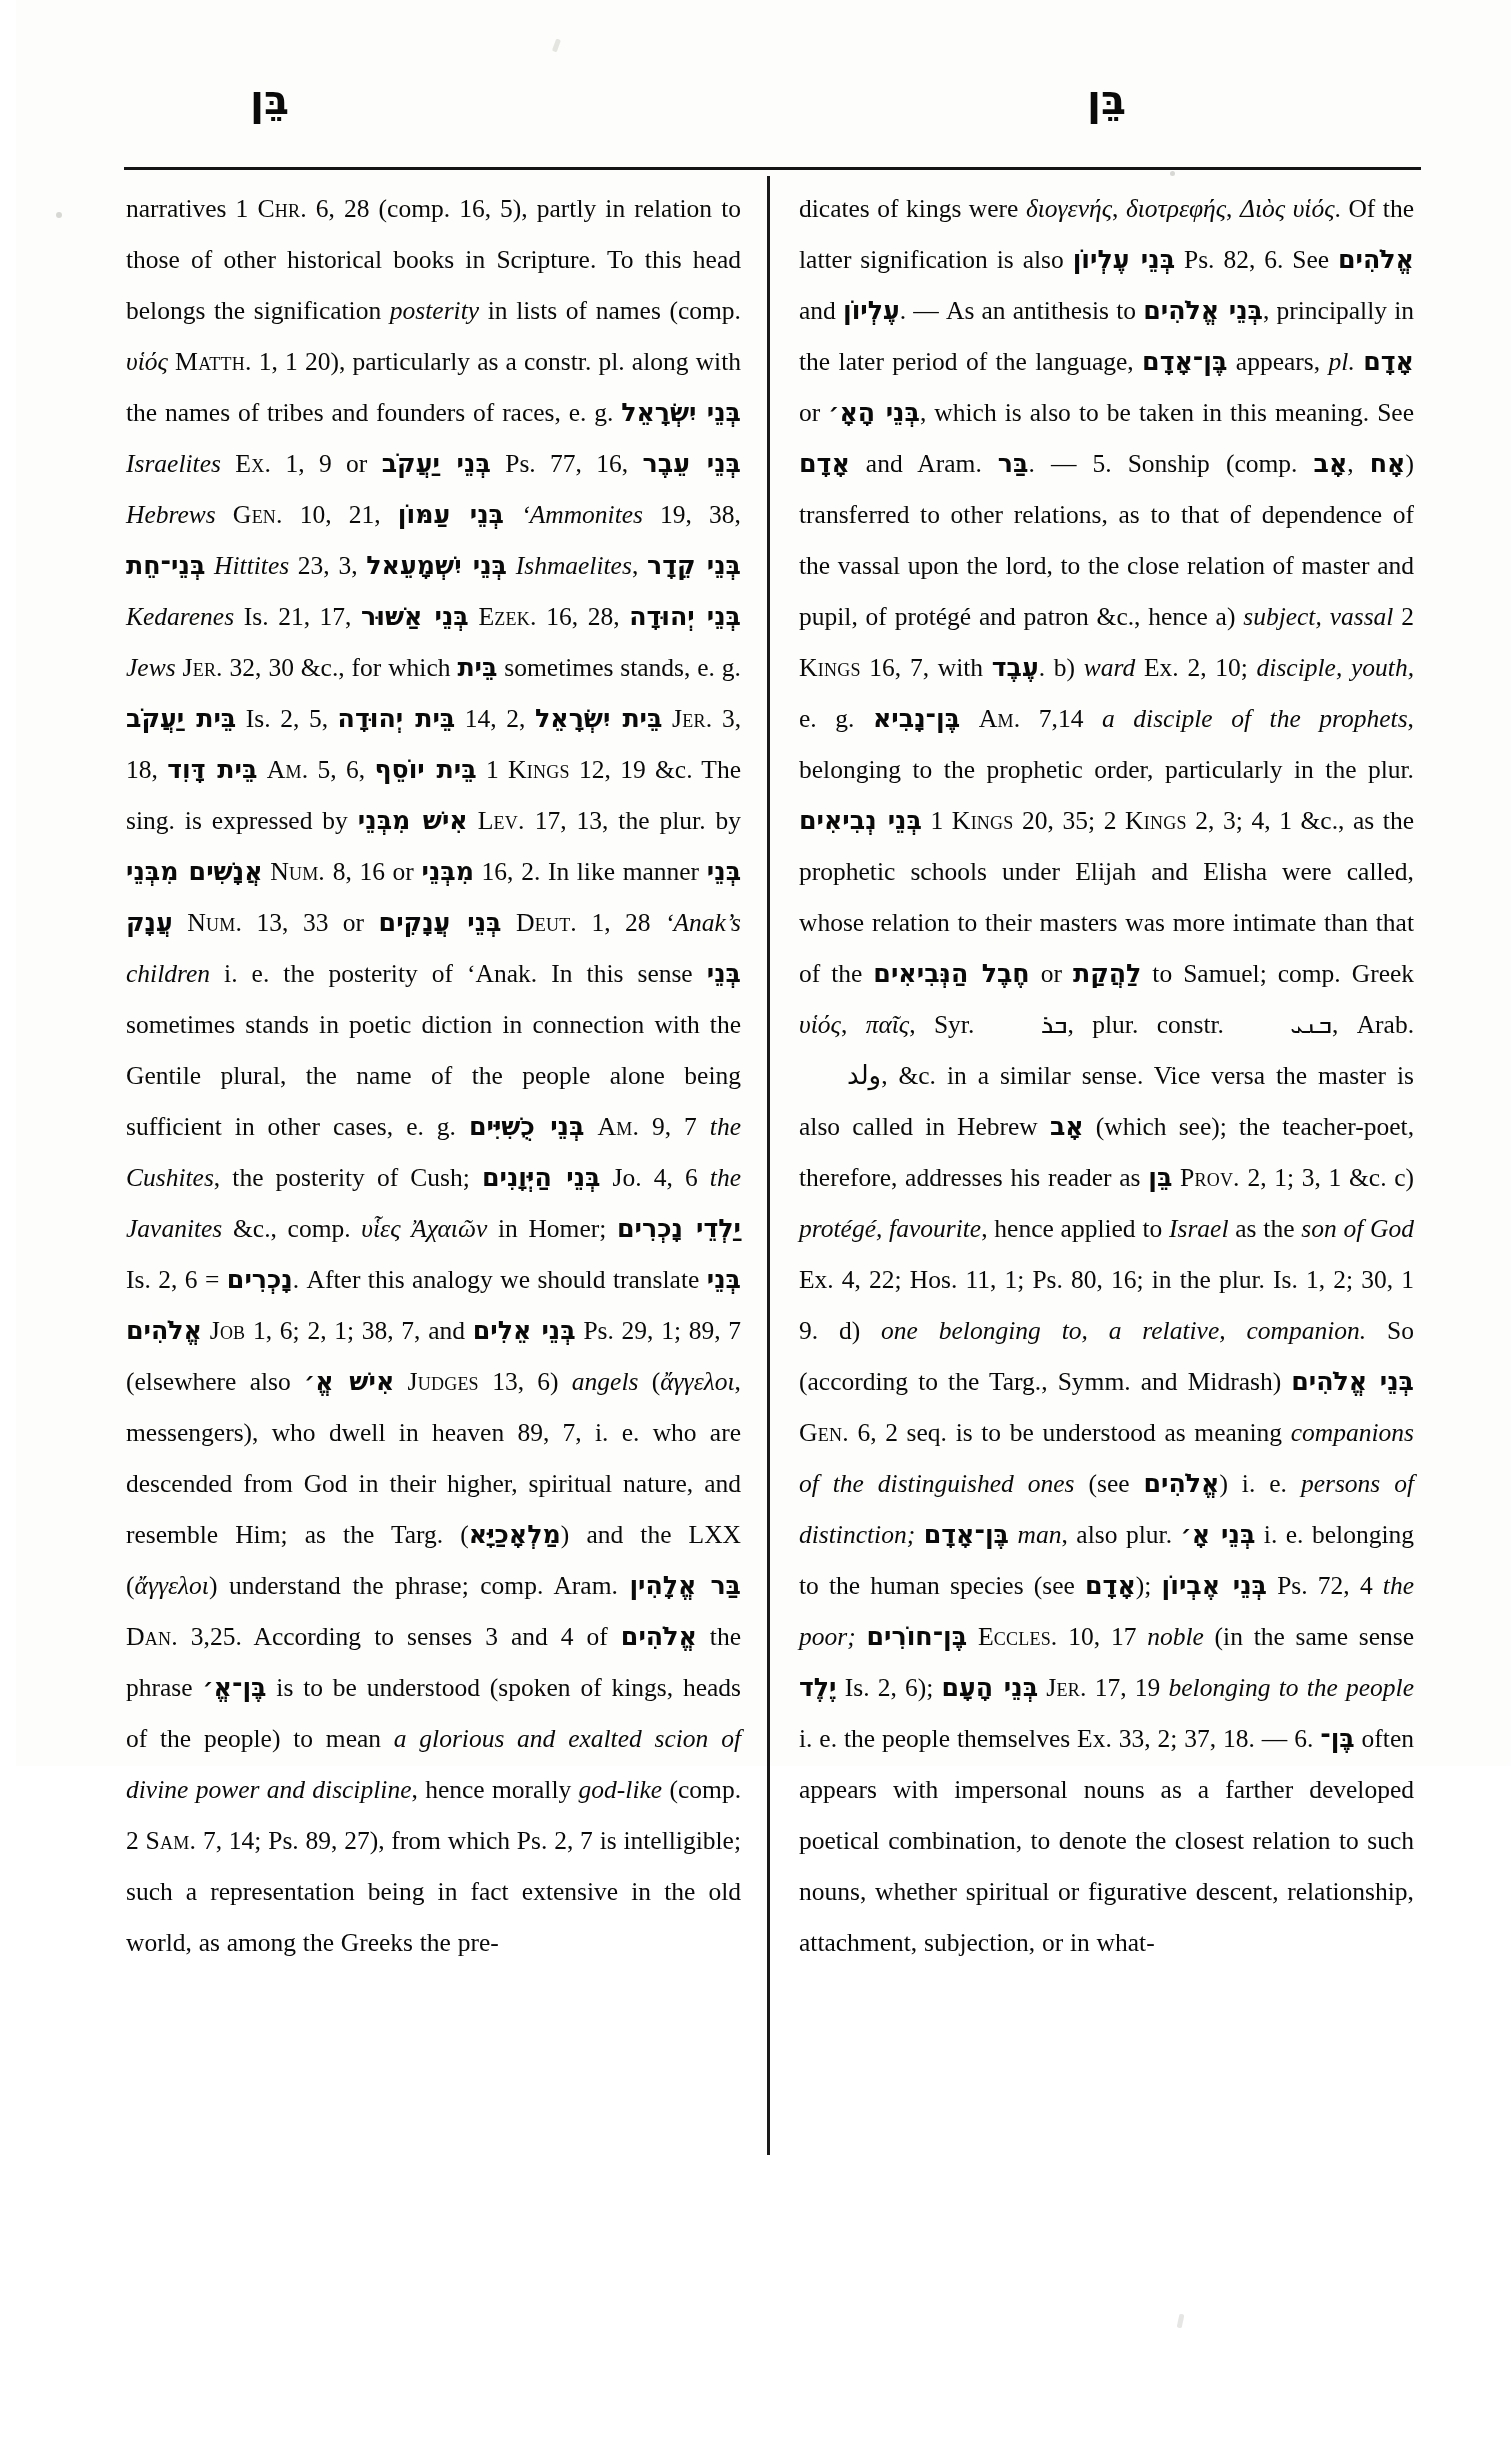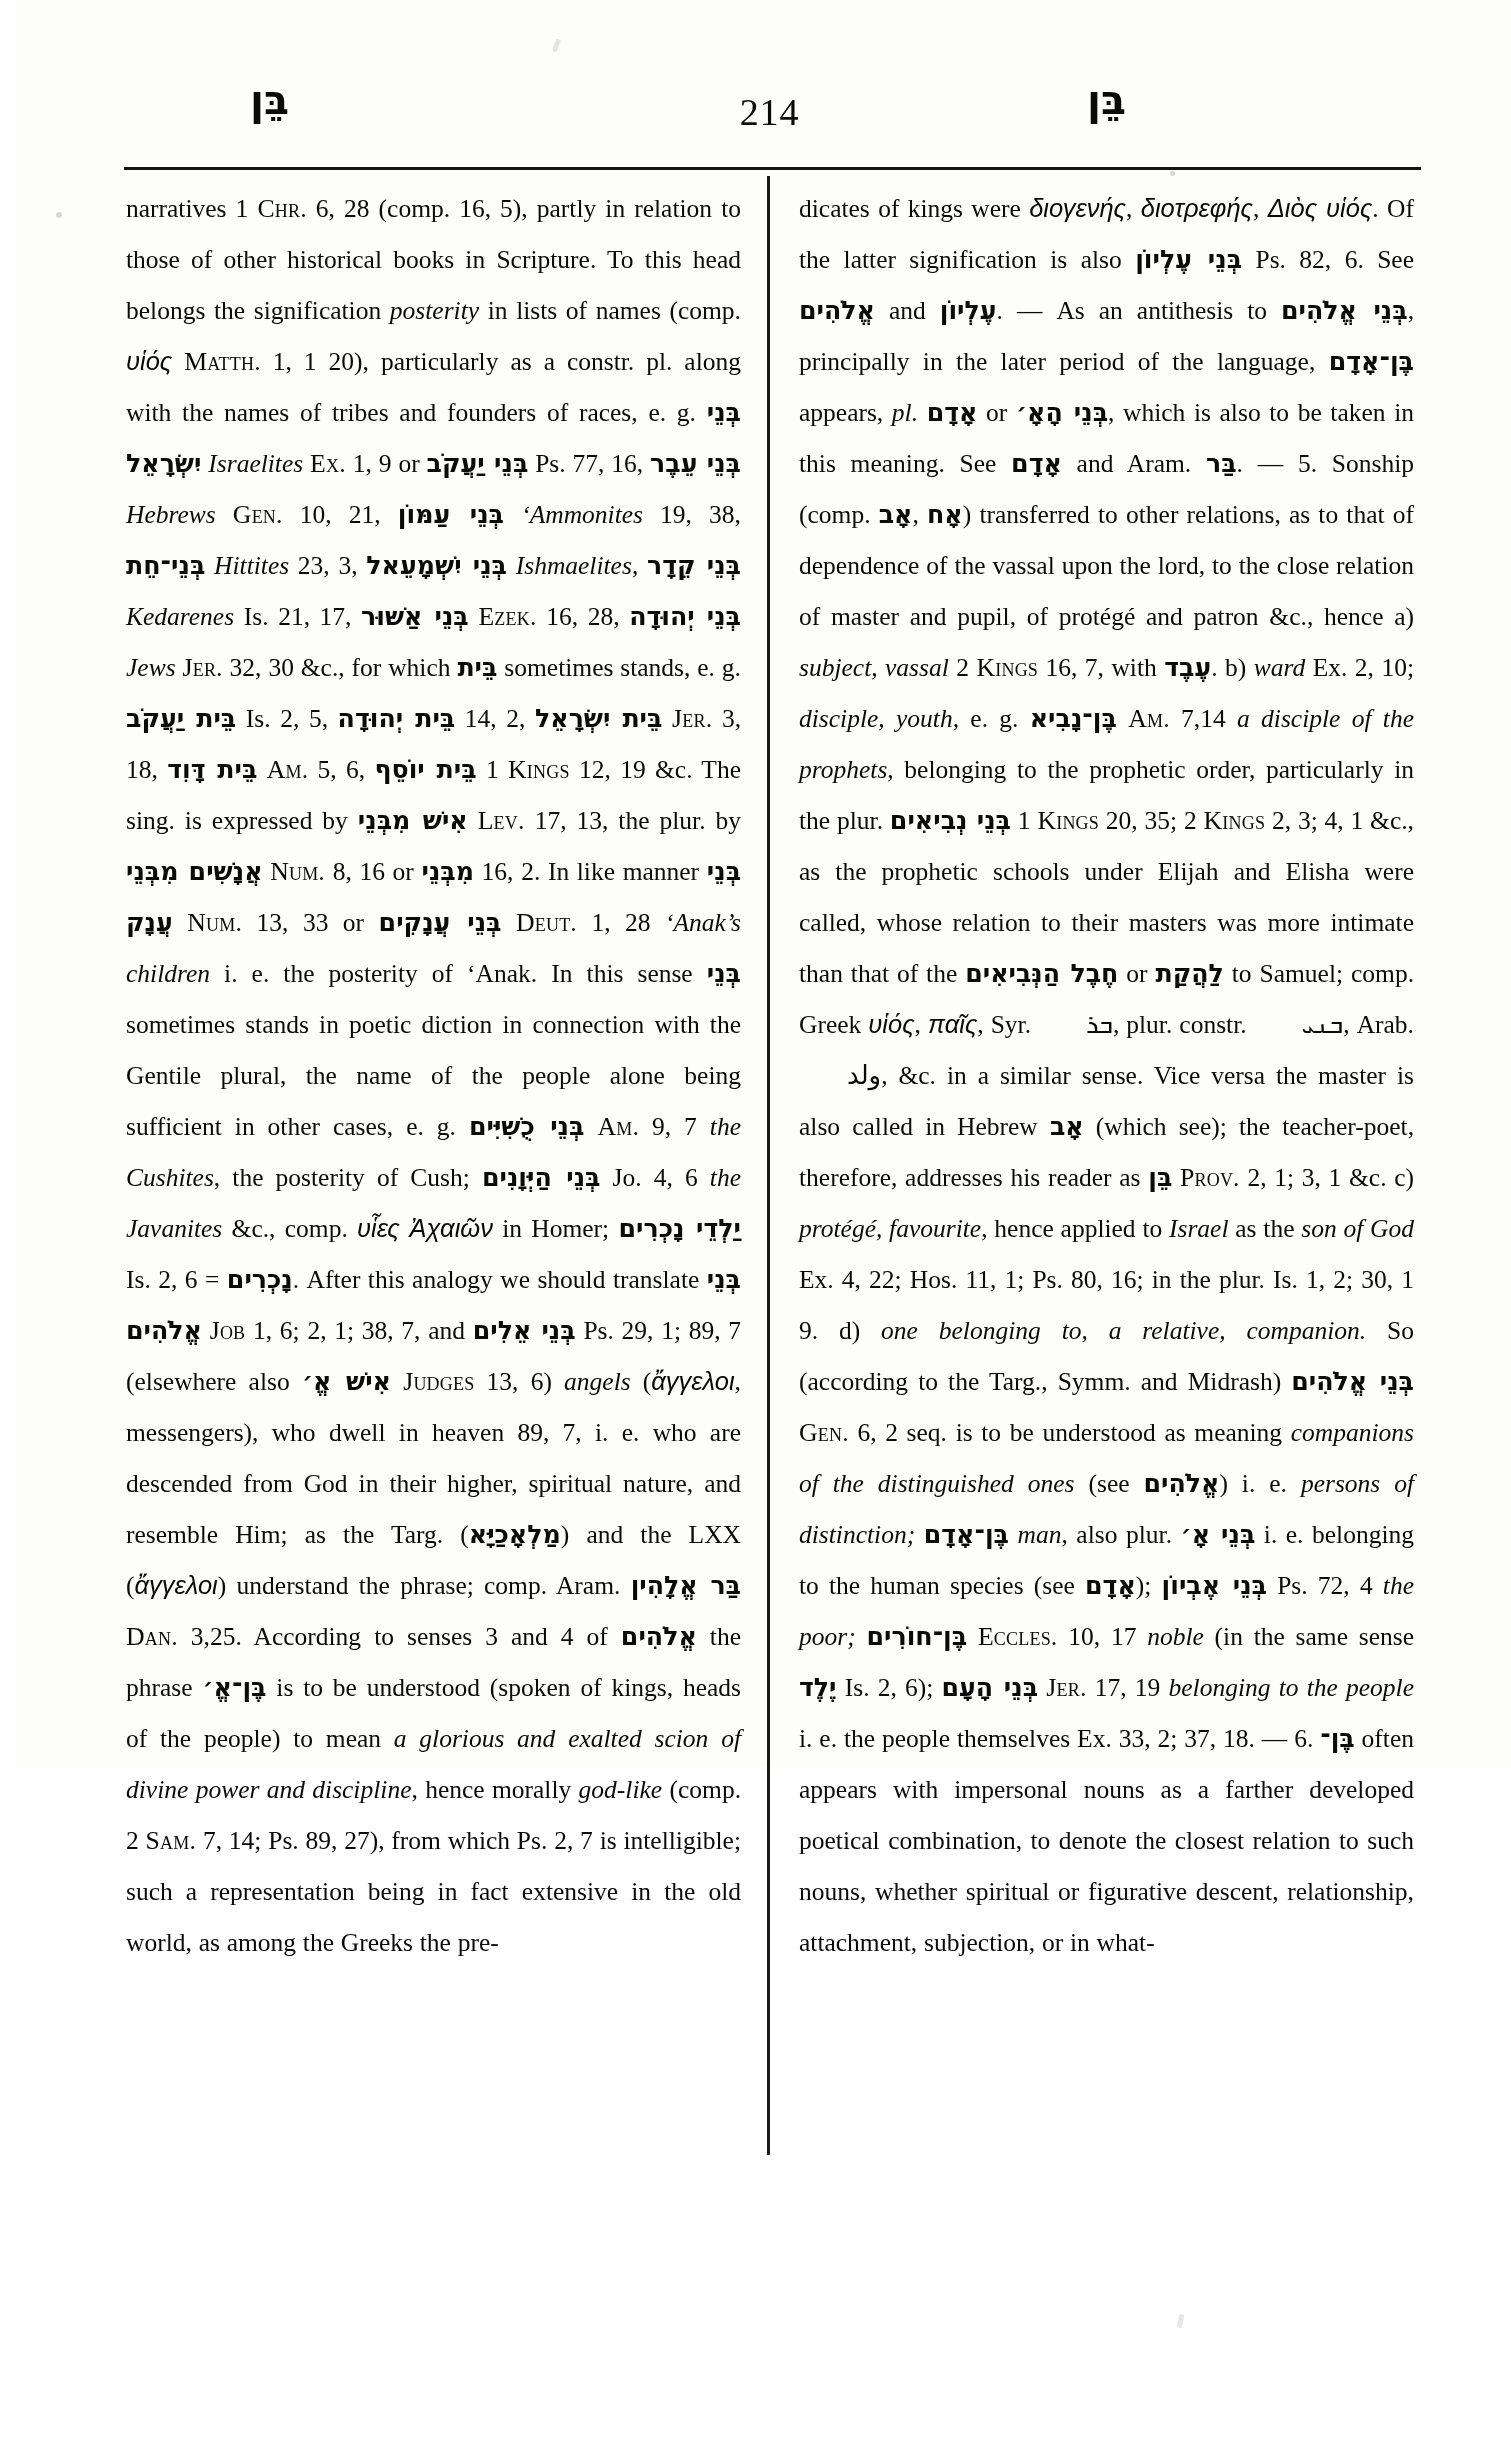--- a/index.html
+++ b/index.html
@@ -115,21 +115,21 @@
   }
   .heb {
     font-family: "DejaVu Sans", sans-serif;
     direction: rtl;
     unicode-bidi: isolate;
     font-size: 0.99em;
     font-weight: 700;
     letter-spacing: 0;
   }
   .grk {
-    font-family: Liberation Sans, sans-serif;
+    font-family: Liberation Serif, serif;
     font-style: italic;
   }
   .syr, .arb {
     font-family: "DejaVu Sans", sans-serif;
     direction: rtl;
     unicode-bidi: isolate;
     font-size: 1.02em;
     margin-left: 48px;
   }
 
@@ -144,21 +144,20 @@
 
 <div id="page">
 
   <div class="speck" id="fleck-a"></div>
   <div class="speck" id="fleck-b"></div>
   <div class="speck" id="fleck-c"></div>
   <div class="speck" id="fleck-d"></div>
 
   <div id="head">
     <span class="head-heb hebrew" id="head-heb-left">בֵּן</span>
-    <span id="folio">214</span>
     <span class="head-heb hebrew" id="head-heb-right">בֵּן</span>
   </div>
 
   <div id="rule"></div>
   <div id="colrule"></div>
 
   <div class="col" id="col-left">
     <p>narratives 1 <span class="sc">Chr.</span> 6, 28 (comp. 16, 5), partly in relation to those of other historical books in Scripture. To this head belongs the signification <i>posterity</i> in lists of names (comp. <span class="grk">υἱός</span> <span class="sc">Matth.</span> 1, 1 20), particularly as a constr. pl. along with the names of tribes and founders of races, e. g. <span class="heb">בְּנֵי יִשְׂרָאֵל</span> <i>Israelites</i> <span class="sc">Ex.</span> 1, 9 or <span class="heb">בְּנֵי יַעֲקֹב</span> Ps. 77, 16, <span class="heb">בְּנֵי עֵבֶר</span> <i>Hebrews</i> <span class="sc">Gen.</span> 10, 21, <span class="heb">בְּנֵי עַמּוֹן</span> <i>‘Ammonites</i> 19, 38, <span class="heb">בְּנֵי־חֵת</span> <i>Hittites</i> 23, 3, <span class="heb">בְּנֵי יִשְׁמָעֵאל</span> <i>Ishmaelites</i>, <span class="heb">בְּנֵי קֵדָר</span> <i>Kedarenes</i> Is. 21, 17, <span class="heb">בְּנֵי אַשּׁוּר</span> <span class="sc">Ezek.</span> 16, 28, <span class="heb">בְּנֵי יְהוּדָה</span> <i>Jews</i> <span class="sc">Jer.</span> 32, 30 &amp;c., for which <span class="heb">בֵּית</span> sometimes stands, e. g. <span class="heb">בֵּית יַעֲקֹב</span> Is. 2, 5, <span class="heb">בֵּית יְהוּדָה</span> 14, 2, <span class="heb">בֵּית יִשְׂרָאֵל</span> <span class="sc">Jer.</span> 3, 18, <span class="heb">בֵּית דָּוִד</span> <span class="sc">Am.</span> 5, 6, <span class="heb">בֵּית יוֹסֵף</span> 1 <span class="sc">Kings</span> 12, 19 &amp;c. The sing. is expressed by <span class="heb">אִישׁ מִבְּנֵי</span> <span class="sc">Lev.</span> 17, 13, the plur. by <span class="heb">אֲנָשִׁים מִבְּנֵי</span> <span class="sc">Num.</span> 8, 16 or <span class="heb">מִבְּנֵי</span> 16, 2. In like manner <span class="heb">בְּנֵי עֲנָק</span> <span class="sc">Num.</span> 13, 33 or <span class="heb">בְּנֵי עֲנָקִים</span> <span class="sc">Deut.</span> 1, 28 <i>‘Anak’s children</i> i. e. the posterity of ‘Anak. In this sense <span class="heb">בְּנֵי</span> sometimes stands in poetic diction in connection with the Gentile plural, the name of the people alone being sufficient in other cases, e. g. <span class="heb">בְּנֵי כֻשִׁיִּים</span> <span class="sc">Am.</span> 9, 7 <i>the Cushites</i>, the posterity of Cush; <span class="heb">בְּנֵי הַיְּוָנִים</span> Jo. 4, 6 <i>the Javanites</i> &amp;c., comp. <span class="grk">υἷες Ἀχαιῶν</span> in Homer; <span class="heb">יַלְדֵי נָכְרִים</span> Is. 2, 6 = <span class="heb">נָכְרִים</span>. After this analogy we should translate <span class="heb">בְּנֵי אֱלֹהִים</span> <span class="sc">Job</span> 1, 6; 2, 1; 38, 7, and <span class="heb">בְּנֵי אֵלִים</span> Ps. 29, 1; 89, 7 (elsewhere also <span class="heb">אִישׁ אֱ׳</span> <span class="sc">Judges</span> 13, 6) <i>angels</i> (<span class="grk">ἄγγελοι</span>, messengers), who dwell in heaven 89, 7, i. e. who are descended from God in their higher, spiritual nature, and resemble Him; as the Targ. (<span class="heb">מַלְאָכַיָּא</span>) and the LXX (<span class="grk">ἄγγελοι</span>) understand the phrase; comp. Aram. <span class="heb">בַּר אֱלָהִין</span> <span class="sc">Dan.</span> 3,25. According to senses 3 and 4 of <span class="heb">אֱלֹהִים</span> the phrase <span class="heb">בֶּן־אֱ׳</span> is to be understood (spoken of kings, heads of the people) to mean <i>a glorious and exalted scion of divine power and discipline</i>, hence morally <i>god-like</i> (comp. 2 <span class="sc">Sam.</span> 7, 14; Ps. 89, 27), from which Ps. 2, 7 is intelligible; such a representation being in fact extensive in the old world, as among the Greeks the pre-</p>
   </div>
 

